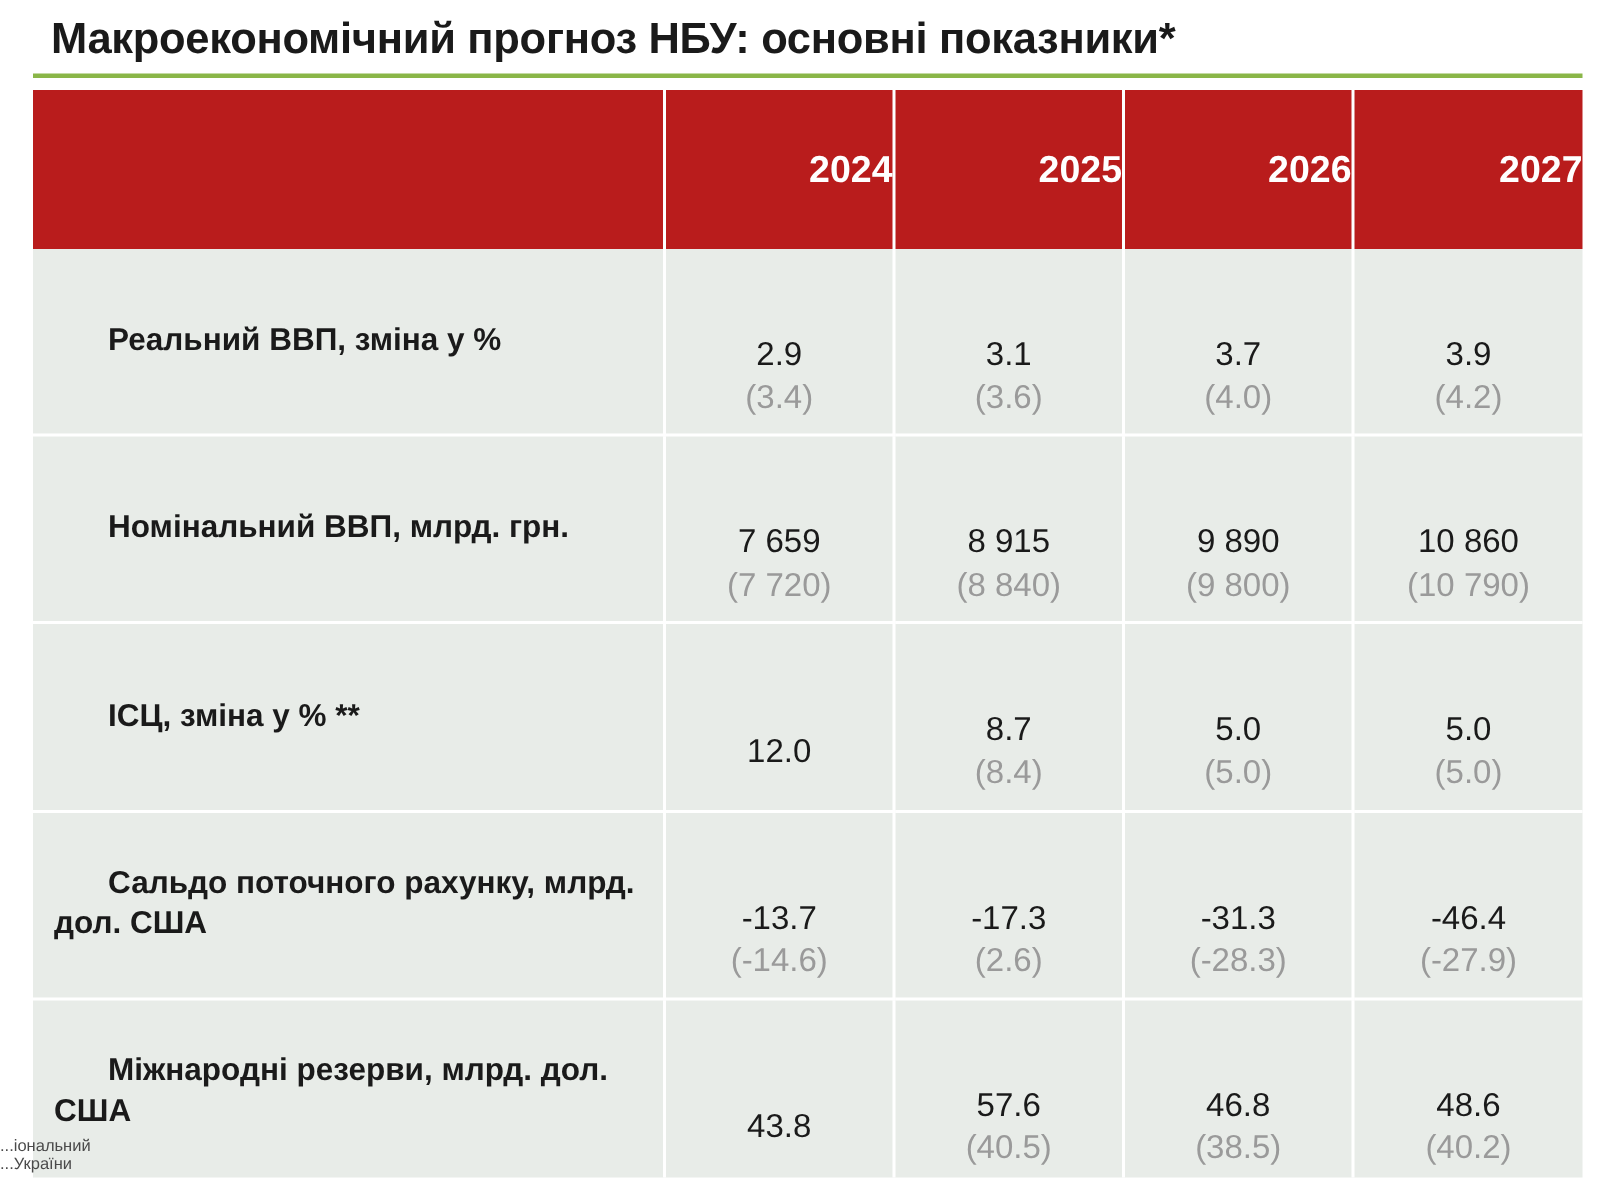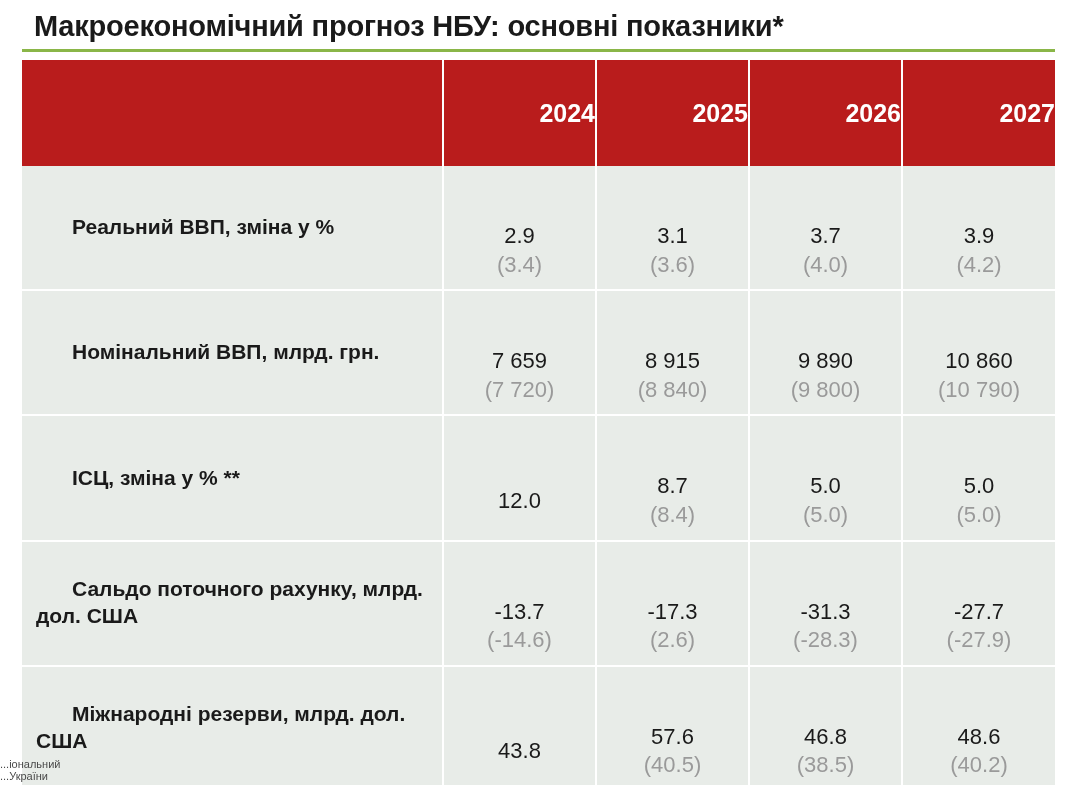--- a/index.html
+++ b/index.html
@@ -231,21 +231,21 @@
         </td>
         <td class="val">
           <span class="cur">-17.3</span>
           <span class="prev">(2.6)</span>
         </td>
         <td class="val">
           <span class="cur">-31.3</span>
           <span class="prev">(-28.3)</span>
         </td>
         <td class="val">
-          <span class="cur">-27.7</span>
+          <span class="cur">-46.4</span>
           <span class="prev">(-27.9)</span>
         </td>
       </tr>
 
       <tr class="r6">
         <td class="lbl">
           <span class="strong">Міжнародні резерви</span><span class="light">, млрд. дол. США</span>
         </td>
         <td class="val">
           <span class="cur">43.8</span>

